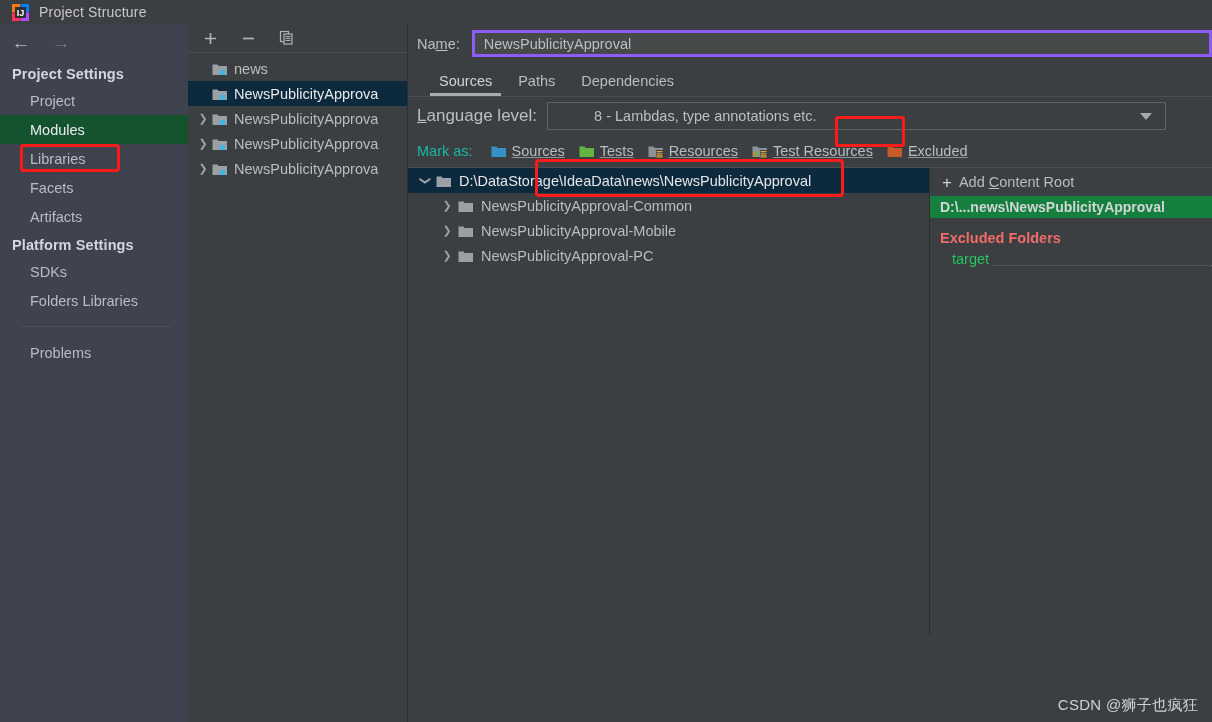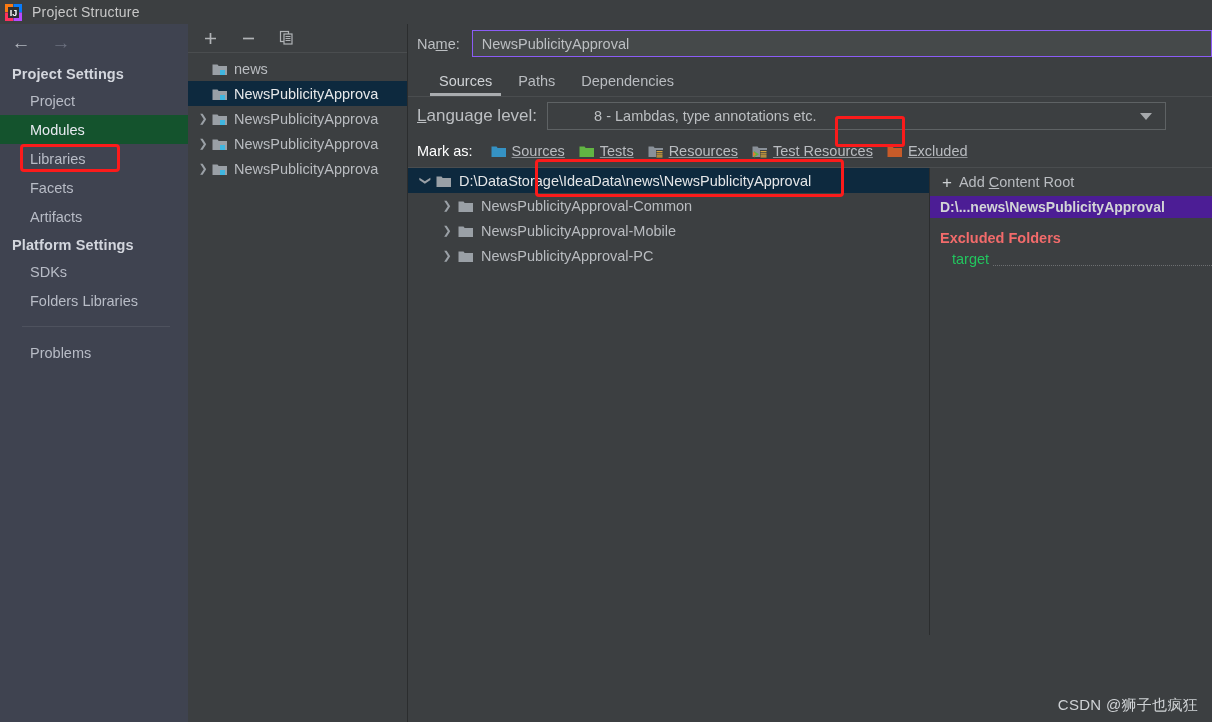--- a/index.html
+++ b/index.html
@@ -17,21 +17,21 @@
     position: relative;
     -webkit-font-smoothing: antialiased;
   }
 
   
   .titlebar {
     height: 24px;
     background: #3c3f41;
     display: flex;
     align-items: center;
-    padding-left: 5px;
+    padding-left: 12px;
     box-sizing: border-box;
   }
   .title-text {
     font-size: 14px;
     color: #c8c8c8;
     margin-left: 10px;
     letter-spacing: .2px;
   }
   .idea-logo {
     width: 17px; height: 17px;
@@ -171,21 +171,21 @@
   .name-label {
     font-size: 14.5px;
     color: #bcbfc2;
     margin-right: 12px;
   }
   .name-label u { text-decoration: underline; }
   .name-input {
     flex: 1 1 auto;
     height: 27px;
     background: #45494a;
-    border: 1px solid #8b5cf6;
+    border: 3px solid #8b5cf6;
     color: #bcbfc2;
     font-size: 14.5px;
     display: flex;
     align-items: center;
     padding-left: 9px;
     box-sizing: border-box;
   }
 
   
   .tabs {
@@ -269,21 +269,21 @@
   
   .markas {
     display: flex;
     align-items: center;
     height: 32px;
     padding-left: 9px;
     gap: 0;
   }
   .markas-label {
     font-size: 14.5px;
-    color: #ffffff;
+    color: #14b8a6;
     margin-right: 18px;
   }
   .mark-btn {
     display: flex;
     align-items: center;
     font-size: 14.5px;
     color: #b9bcc0;
     margin-right: 14px;
   }
   .mark-btn .mtxt { text-decoration: underline; text-decoration-color: #8d9094; }
@@ -342,21 +342,21 @@
   }
   .add-root u { text-decoration: underline; }
   .root-entry {
     height: 22px;
     display: flex;
     align-items: center;
     padding-left: 10px;
     font-size: 14px;
     font-weight: bold;
     color: #d2d4d6;
-    background: #4c1d95;
+    background: #15803d;
   }
   .excl-title {
     padding: 12px 0 2px 10px;
     font-size: 14.5px;
     font-weight: bold;
     color: #f26b6b;
   }
   .excl-item {
     display: flex;
     align-items: center;

